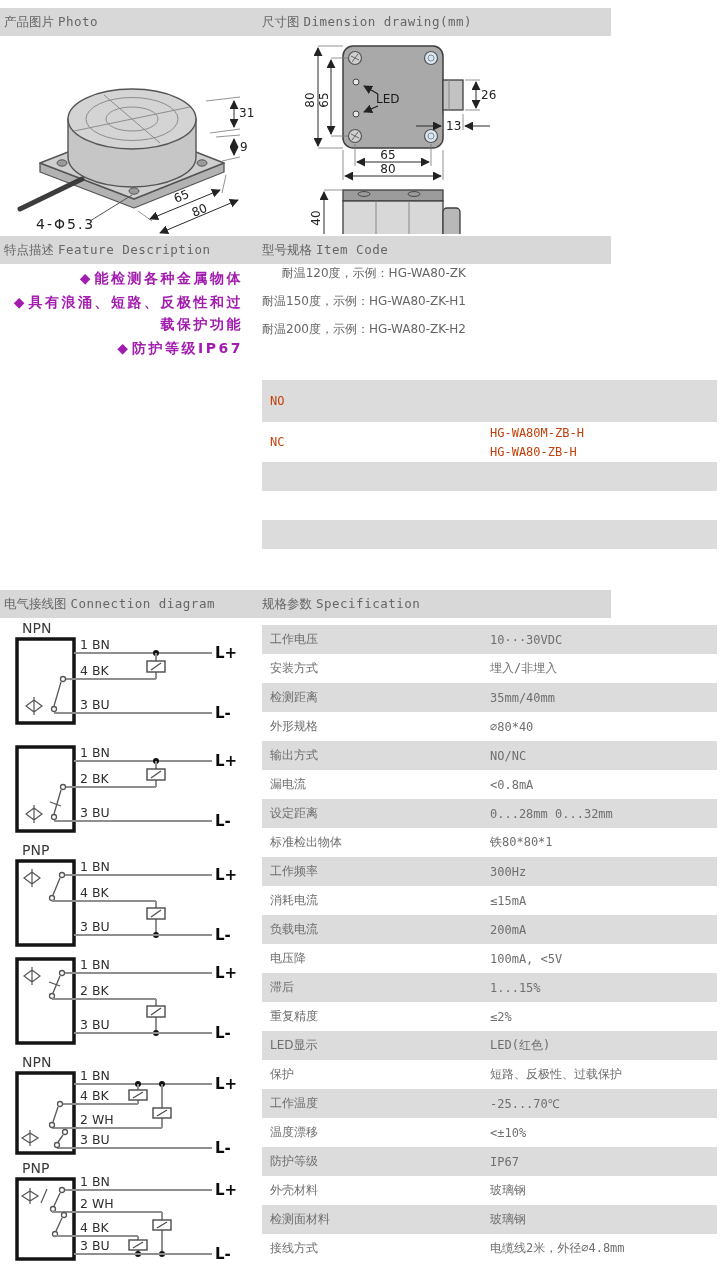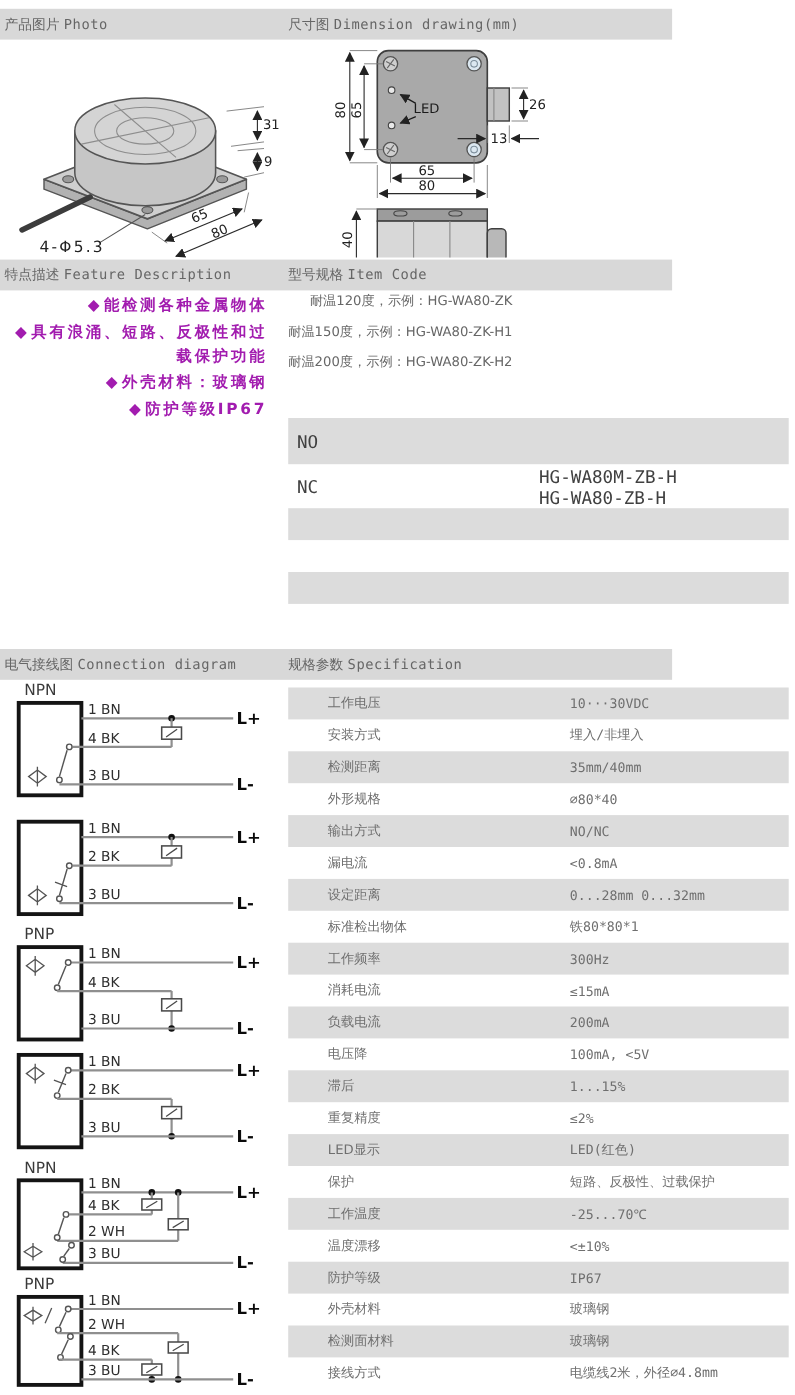--- a/index.html
+++ b/index.html
@@ -19,29 +19,29 @@
   .features { position:absolute; left:5px; top:267px; width:238px; }
   .feat-item {
     font-size:14px; font-weight:bold; color:#a21caf; line-height:22px;
     letter-spacing:2.5px; margin-bottom:2px;text-align:right;
   }
   .feat-item .bullet { letter-spacing:0; margin-right:4px; }
 
   .notes { position:absolute; left:262px; top:259px;text-align:right; }
   .note-line { font-size:12px; color:#666; line-height:28px; white-space:nowrap; }
 
-  .code-table { position:absolute; left:262px; top:380px; width:455px; font-size:16px; color:#404040; }
+  .code-table { position:absolute; left:262px; top:380px; width:455px; font-size:12px; color:#c2410c; }
   .code-row { display:flex; }
   .code-row.gray { background:#dcdcdc; }
   .code-mode { width:228px; padding-left:8px; display:flex; align-items:center; }
   .code-vals { flex:1; padding-top:2px; line-height:19px; }
   .filler { width:455px; }
 
   .spec-table { position:absolute; left:262px; top:625px; width:455px; }
-  .spec-row { display:flex; height:29px; align-items:center; font-size:12px; color:#6f6f6f;padding-left:28px; }
+  .spec-row { display:flex; height:29px; align-items:center; font-size:12px; color:#6f6f6f; }
   .spec-row:nth-child(odd) { background:#dcdcdc; }
   .spec-label { width:228px; padding-left:8px; }
   .spec-value { flex:1; }
 
   .photo-svg { position:absolute; left:10px; top:45px; }
   .dim-svg { position:absolute; left:298px; top:40px; }
 
   .diagrams { position:absolute; left:8px; top:620px; width:252px; }
   .diagrams svg { display:block; }
   .diag-title { font-size:14px; color:#3a3a3a; height:16px; line-height:16px; margin-left:14px; }
@@ -170,21 +170,20 @@
   </svg>
 
   <div class="hdr" style="top:236px">
     <span class="h-cell" style="left:4px"><span>特点描述</span> <span class="h-en">Feature Description</span></span>
     <span class="h-cell" style="left:262px"><span>型号规格</span> <span class="h-en">Item Code</span></span>
   </div>
 
   <div class="features">
       <div class="feat-item"><span class="bullet">◆</span><span>能检测各种金属物体</span></div>
       <div class="feat-item"><span class="bullet">◆</span><span>具有浪涌、短路、反极性和过载保护功能</span></div>
-      <div class="feat-item"><span class="bullet">◆</span><span>外壳材料：玻璃钢</span></div>
       <div class="feat-item"><span class="bullet">◆</span><span>防护等级IP67</span></div>
     </div>
 
   <div class="notes">
       <div class="note-line">耐温120度，示例：HG-WA80-ZK</div>
       <div class="note-line">耐温150度，示例：HG-WA80-ZK-H1</div>
       <div class="note-line">耐温200度，示例：HG-WA80-ZK-H2</div>
     </div>
 
   <div class="code-table">

